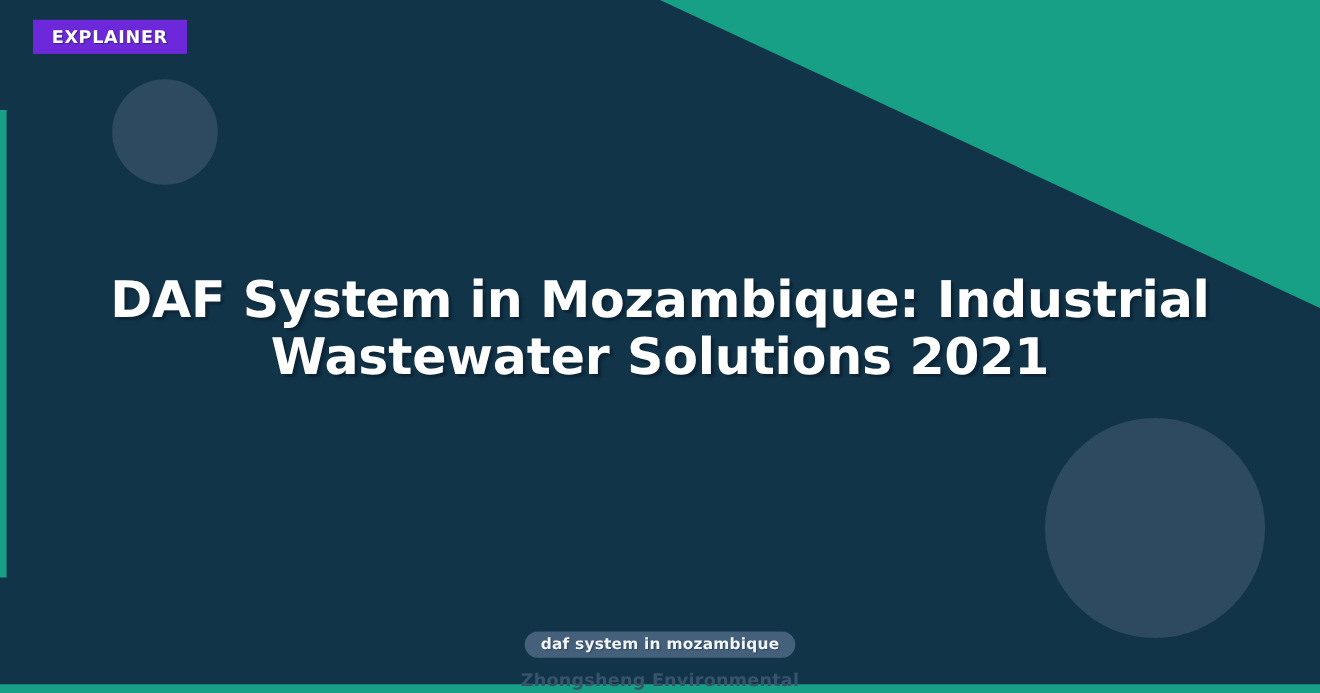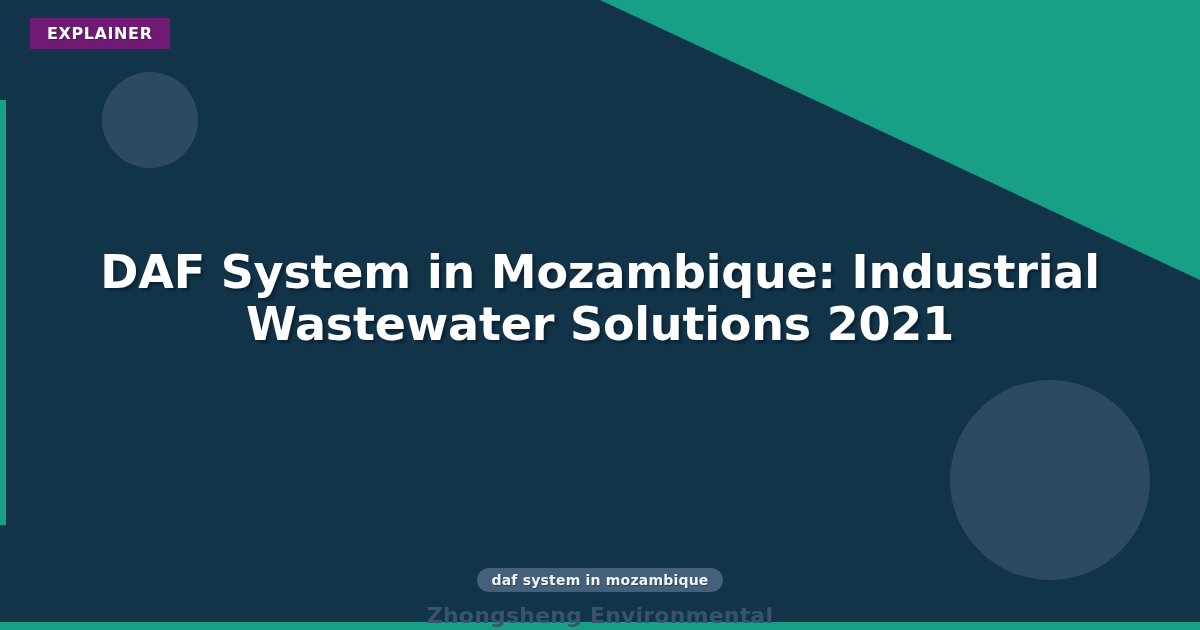--- a/index.html
+++ b/index.html
@@ -69,21 +69,21 @@
 
   
   .category-badge {
     position: absolute;
     left: 30px;
     top: 18px;
     height: 31px;
     padding: 0 17px;
     display: flex;
     align-items: center;
-    background: #701a75;
+    background: #6d28d9;
     color: #ffffff;
     font-size: 16px;
     font-weight: bold;
     letter-spacing: 0.6px;
     text-shadow: 1px 1px 1px rgba(10, 30, 45, 0.45);
   }
 
   
   .headline-wrap {
     position: absolute;
@@ -122,21 +122,21 @@
     color: #f2f6f8;
     font-size: 14px;
     font-weight: bold;
     letter-spacing: 0.2px;
     text-shadow: 1px 1px 1px rgba(10, 30, 45, 0.4);
   }
   .brand-name {
     margin-top: 11px;
     margin-bottom: -6px;
     color: #38546c;
-    font-size: 22px;
+    font-size: 16px;
     font-weight: bold;
     letter-spacing: 0.2px;
   }
 </style>
 </head>
 <body>
 
 <div class="og-card">
 
   <svg class="diagonal-wedge" viewBox="0 0 1200 630" width="1200" height="630" aria-hidden="true">

